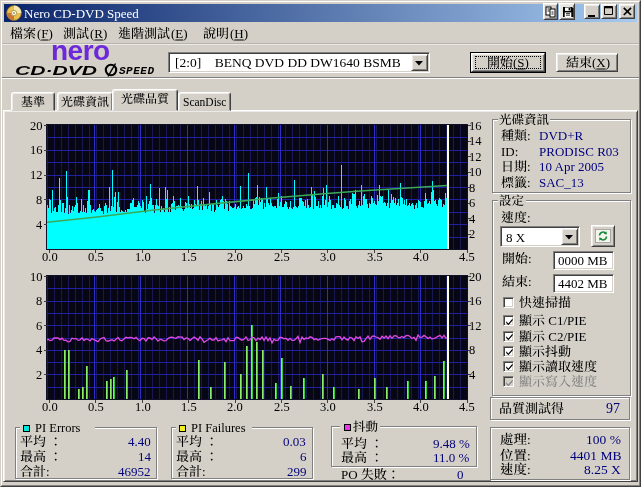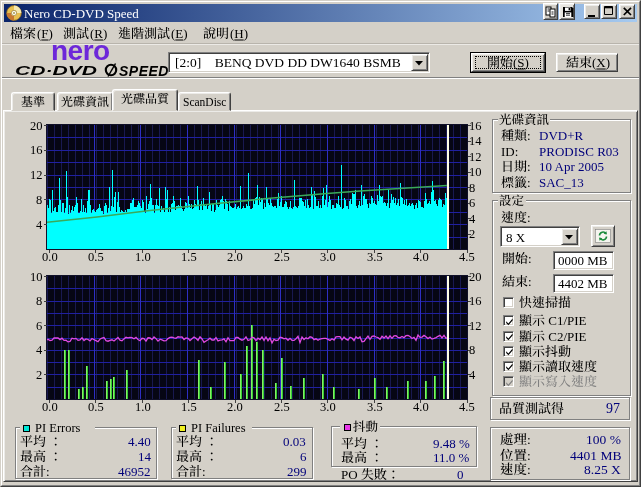--- a/index.html
+++ b/index.html
@@ -150,21 +150,21 @@
       <text x="0.0" y="0.0" font-family="Liberation Serif" font-size="13.0px" xml:space="preserve">(H)</text>
       <rect x="4.3" y="1.5" width="9.4" height="1"></rect>
     </g>
   </svg>
 <div style="position:absolute;left:2px;top:42.5px;width:637px;height:1px;background:#b8b4ac"></div>
 <div style="position:absolute;left:2px;top:43.5px;width:637px;height:1px;background:#eceae6"></div>
 <div style="position:absolute;left:2px;top:77px;width:637px;height:1px;background:#808080"></div>
 <div style="position:absolute;left:2px;top:78px;width:637px;height:1px;background:#ffffff"></div>
 <div style="position:absolute;left:51px;top:37.4px;width:130px;height:28px;line-height:28px;font-family:'Liberation Sans',sans-serif;font-weight:bold;font-size:28px;letter-spacing:-0.5px;color:#6d28d9">nero</div>
 <div style="position:absolute;left:15px;top:64px;width:120px;height:13px;line-height:13px;font-family:'Liberation Sans',sans-serif;font-weight:bold;font-style:italic;font-size:13px;color:#000;transform:scaleX(1.62);transform-origin:left top">CD·DVD</div>
-<div style="position:absolute;left:119px;top:65px;width:60px;height:12px;line-height:12px;font-family:Liberation Sans, sans-serif;font-weight:bold;font-style:italic;font-size:14px;letter-spacing:0.5px;color:#000">SPEED</div>
+<div style="position:absolute;left:119px;top:65px;width:60px;height:12px;line-height:12px;font-family:Liberation Mono, monospace;font-weight:bold;font-style:italic;font-size:11px;letter-spacing:0.5px;color:#000">SPEED</div>
 <svg style="position:absolute;left:104px;top:63px" width="14" height="14">
 <circle cx="7" cy="7" r="5.2" fill="none" stroke="#000" stroke-width="2.1"></circle>
 <path d="M11.5 0.5 L4 13.5" stroke="#000" stroke-width="1.5"></path>
 </svg>
 <div style="position:absolute;left:168px;top:52px;width:262px;height:21px;background:#fff;border:1px solid;border-color:#808080 #ffffff #ffffff #808080;box-shadow:inset 1px 1px 0 #404040, inset -1px -1px 0 #d4d0c8"></div>
 <svg style="position:absolute;left:175.0px;top:53.0px;overflow:visible" width="228" height="19" fill="#000000">
     <g transform="translate(0,14)">
       <text x="0.0" y="0.0" font-family="Liberation Serif" font-size="13.5px" xml:space="preserve">[2:0]    BENQ DVD DD DW1640 BSMB</text>
     </g>
   </svg>

